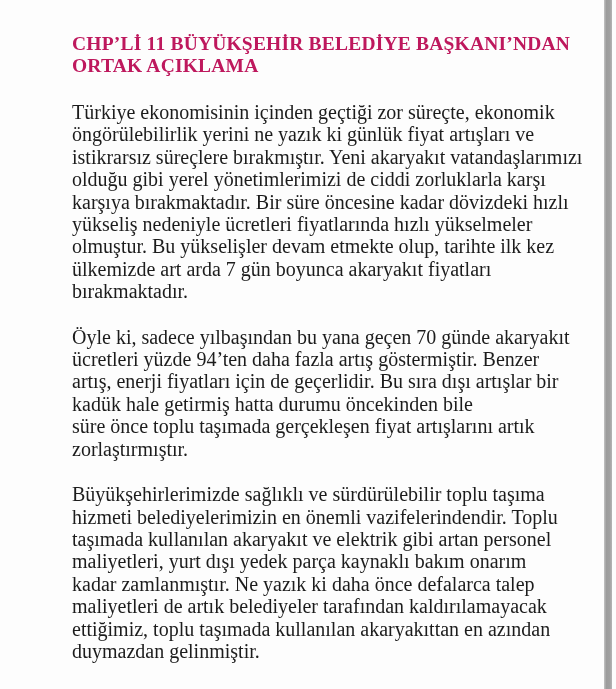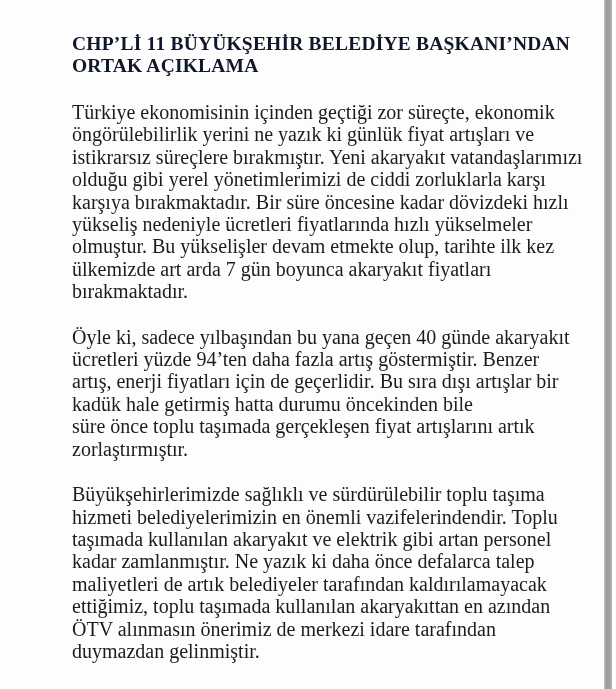--- a/index.html
+++ b/index.html
@@ -21,21 +21,21 @@
     left: 72px;
     top: 33px;
     width: 500px;
   }
   .doc-title {
     font-size: 19.5px;
     font-weight: bold;
     line-height: 22px;
     letter-spacing: 0.2px;
     margin: 0 0 24px 0;
-    color: #0f172a;
+    color: #be185d;
   }
   .doc-title .line {
     white-space: nowrap;
   }
   .paragraph {
     margin: 0 0 23px 0;
     font-size: 20px;
     line-height: 22.4px;
   }
   .paragraph .line {
@@ -68,36 +68,36 @@
       <div class="line">istikrarsız süreçlere bırakmıştır. Yeni akaryakıt vatandaşlarımızı</div>
       <div class="line">olduğu gibi yerel yönetimlerimizi de ciddi zorluklarla karşı</div>
       <div class="line">karşıya bırakmaktadır. Bir süre öncesine kadar dövizdeki hızlı</div>
       <div class="line">yükseliş nedeniyle ücretleri fiyatlarında hızlı yükselmeler</div>
       <div class="line">olmuştur. Bu yükselişler devam etmekte olup, tarihte ilk kez</div>
       <div class="line">ülkemizde art arda 7 gün boyunca akaryakıt fiyatları</div>
       <div class="line">bırakmaktadır.</div>
     </div>
 
     <div class="paragraph">
-      <div class="line">Öyle ki, sadece yılbaşından bu yana geçen 40 günde akaryakıt</div>
+      <div class="line">Öyle ki, sadece yılbaşından bu yana geçen 70 günde akaryakıt</div>
       <div class="line">ücretleri yüzde 94’ten daha fazla artış göstermiştir. Benzer</div>
       <div class="line">artış, enerji fiyatları için de geçerlidir. Bu sıra dışı artışlar bir</div>
       <div class="line">kadük hale getirmiş hatta durumu öncekinden bile</div>
       <div class="line">süre önce toplu taşımada gerçekleşen fiyat artışlarını artık</div>
       <div class="line">zorlaştırmıştır.</div>
     </div>
 
     <div class="paragraph">
       <div class="line">Büyükşehirlerimizde sağlıklı ve sürdürülebilir toplu taşıma</div>
       <div class="line">hizmeti belediyelerimizin en önemli vazifelerindendir. Toplu</div>
       <div class="line">taşımada kullanılan akaryakıt ve elektrik gibi artan personel</div>
+      <div class="line">maliyetleri, yurt dışı yedek parça kaynaklı bakım onarım</div>
       <div class="line">kadar zamlanmıştır. Ne yazık ki daha önce defalarca talep</div>
       <div class="line">maliyetleri de artık belediyeler tarafından kaldırılamayacak</div>
       <div class="line">ettiğimiz, toplu taşımada kullanılan akaryakıttan en azından</div>
-      <div class="line">ÖTV alınmasın önerimiz de merkezi idare tarafından</div>
       <div class="line">duymazdan gelinmiştir.</div>
     </div>
 
   </div>
 
   <div class="scrollbar"></div>
 
 </div>
 
 </body></html>

